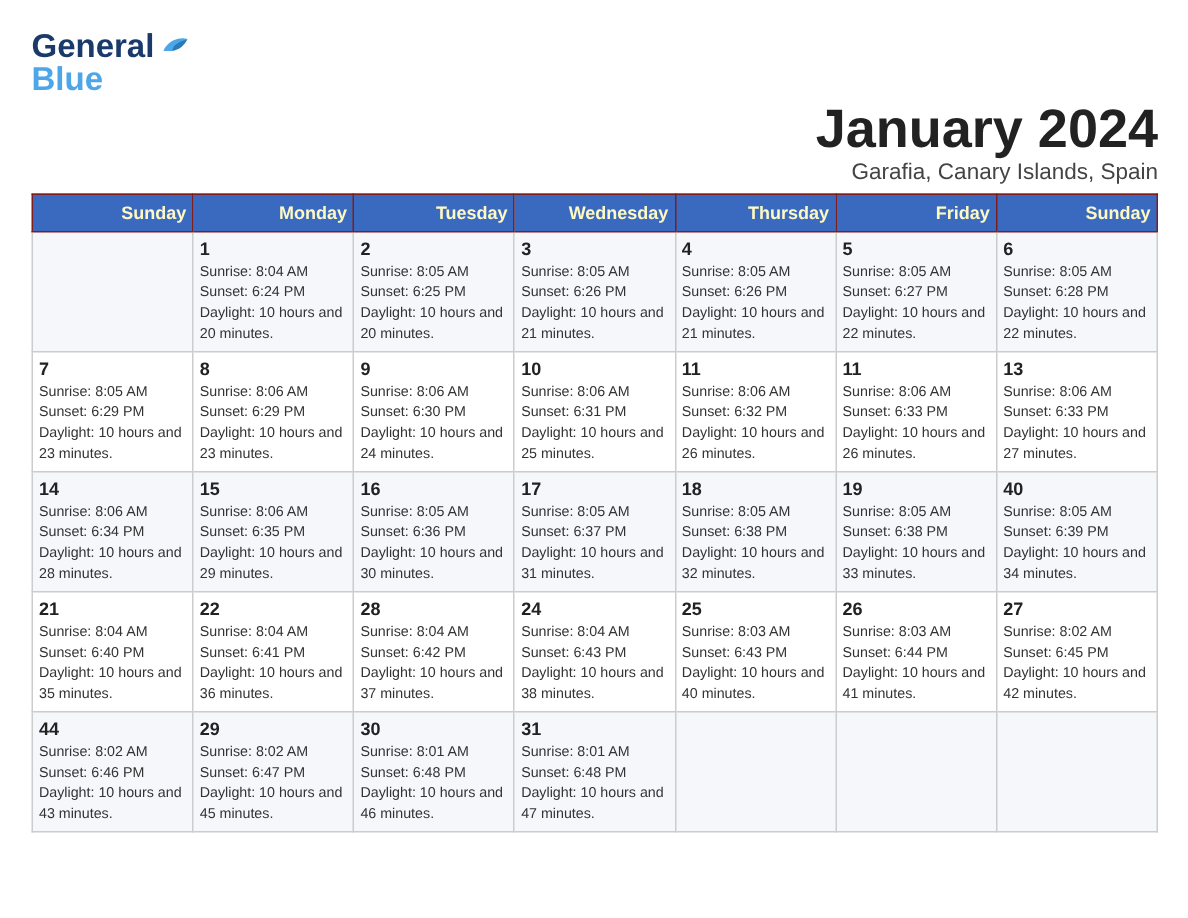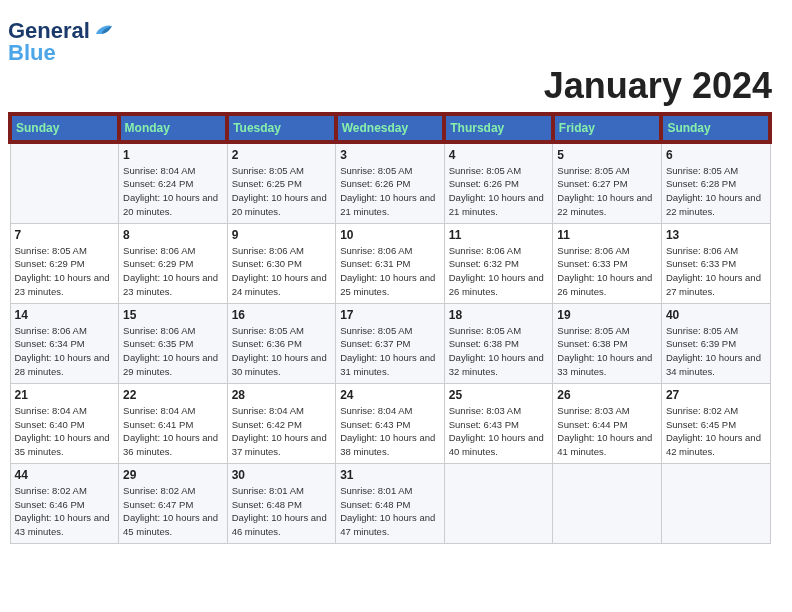--- a/index.html
+++ b/index.html
@@ -5,21 +5,21 @@
     * { margin: 0; padding: 0; box-sizing: border-box; }
     body {
       font-family: Arial, sans-serif;
       background: #fff;
       width: 792px;
       height: 612px;
       overflow: hidden;
     }
     .page {
       width: 792px;
-      padding: 18px 20px 10px 8px;
+      padding: 18px 20px 10px 21px;
     }
     .header-row {
       display: flex;
       align-items: flex-start;
       justify-content: space-between;
       margin-bottom: 6px;
     }
     .logo {
       display: flex;
       flex-direction: column;
@@ -39,26 +39,26 @@
       font-size: 15px;
       color: #444;
     }
     table {
       width: 100%;
       border-collapse: collapse;
       table-layout: fixed;
     }
     thead tr th {
       background-color: #3a6abf;
-      color: #86efac;
+      color: #fef9c3;
       font-size: 12px;
       font-weight: bold;
       padding: 5px 4px;
-      text-align: left;
-      border: 4px solid #7f1d1d;
+      text-align: right;
+      border: 1px solid #7f1d1d;
     }
     tbody tr td {
       border: 1px solid #ccc;
       vertical-align: top;
       padding: 4px 4px 4px 4px;
       font-size: 10px;
       color: #333;
       height: 78px;
     }
     tbody tr:nth-child(odd) td {
@@ -90,20 +90,21 @@
         <span style="font-size:22px;font-weight:bold;color:#1a3a6b;">General</span>
         <svg width="22" height="22" viewBox="0 0 22 22" style="margin-left:2px;">
           <path d="M4 14 C6 8, 14 4, 20 6 C16 8, 12 10, 10 14 Z" fill="#4da6e8"></path>
           <path d="M10 14 C10 10, 14 8, 20 6 C18 10, 15 13, 10 14 Z" fill="#2a7ab8"></path>
         </svg>
       </div>
       <span style="font-size:22px;font-weight:bold;color:#4da6e8;margin-top:-4px;">Blue</span>
     </div>
     <div class="title-block">
       <div class="month-title">January 2024</div>
+      <div class="location">Garafia, Canary Islands, Spain</div>
     </div>
   </div>
 
   <table>
     <thead>
       <tr>
         <th>Sunday</th>
         <th>Monday</th>
         <th>Tuesday</th>
         <th>Wednesday</th>

